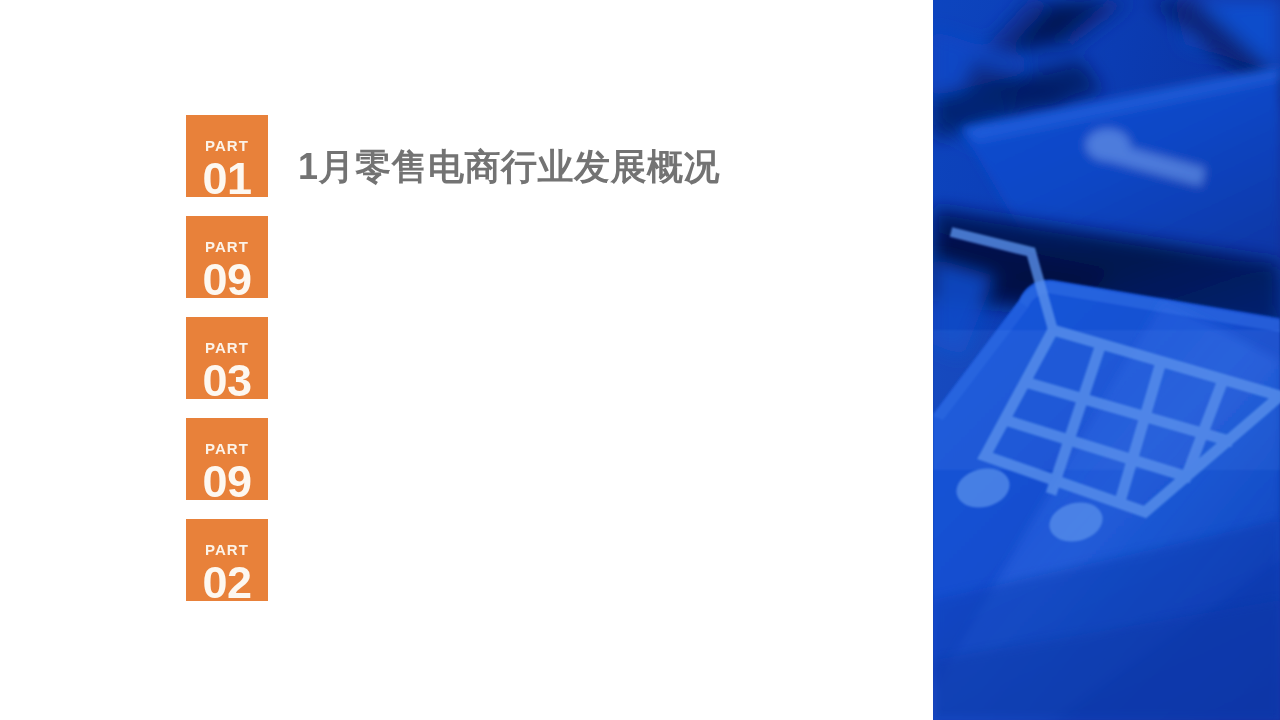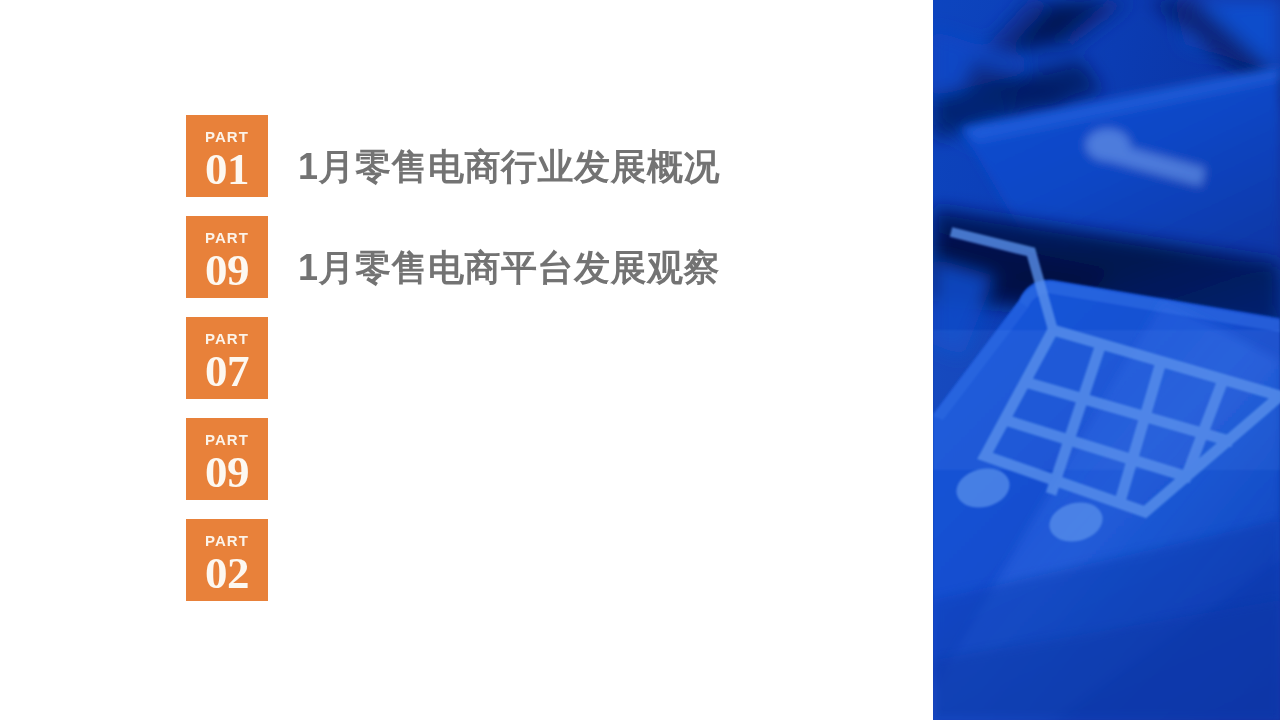--- a/index.html
+++ b/index.html
@@ -41,42 +41,41 @@
 
   .part-badge {
     width: 82px;
     height: 82px;
     background: #e8813a;
     flex: 0 0 82px;
     display: flex;
     flex-direction: column;
     align-items: center;
     justify-content: flex-start;
-    padding-top: 12px;
+    padding-top: 21px;
     box-sizing: border-box;
     user-select: none;
   }
 
   .part-word {
     font-size: 15px;
     font-weight: bold;
     letter-spacing: 1.1px;
     color: #fcf3e8;
     line-height: 1;
     margin-top: 2px;
   }
 
   .part-number {
     font-size: 45px;
     font-weight: bold;
     color: #fdf8f1;
     line-height: 1;
     letter-spacing: -0.5px;
     margin-top: 3px;
-    font-family: Liberation Serif, serif;
   }
 
   .agenda-title {
     margin-left: 30px;
     font-size: 36px;
     font-weight: bold;
     color: #737373;
     letter-spacing: 0.5px;
     white-space: nowrap;
     line-height: 1;
@@ -113,27 +112,26 @@
         <span class="part-number">01</span>
       </div>
       <div class="agenda-title">1月零售电商行业发展概况</div>
     </div>
 
     <div class="agenda-row">
       <div class="part-badge">
         <span class="part-word">PART</span>
         <span class="part-number">09</span>
       </div>
-      <div class="agenda-title">1月零售电商平台发展观察</div>
-    </div>
-
-    <div class="agenda-row">
-      <div class="part-badge">
-        <span class="part-word">PART</span>
-        <span class="part-number">07</span>
+    </div>
+
+    <div class="agenda-row">
+      <div class="part-badge">
+        <span class="part-word">PART</span>
+        <span class="part-number">03</span>
       </div>
     </div>
 
     <div class="agenda-row">
       <div class="part-badge">
         <span class="part-word">PART</span>
         <span class="part-number">09</span>
       </div>
     </div>
 

